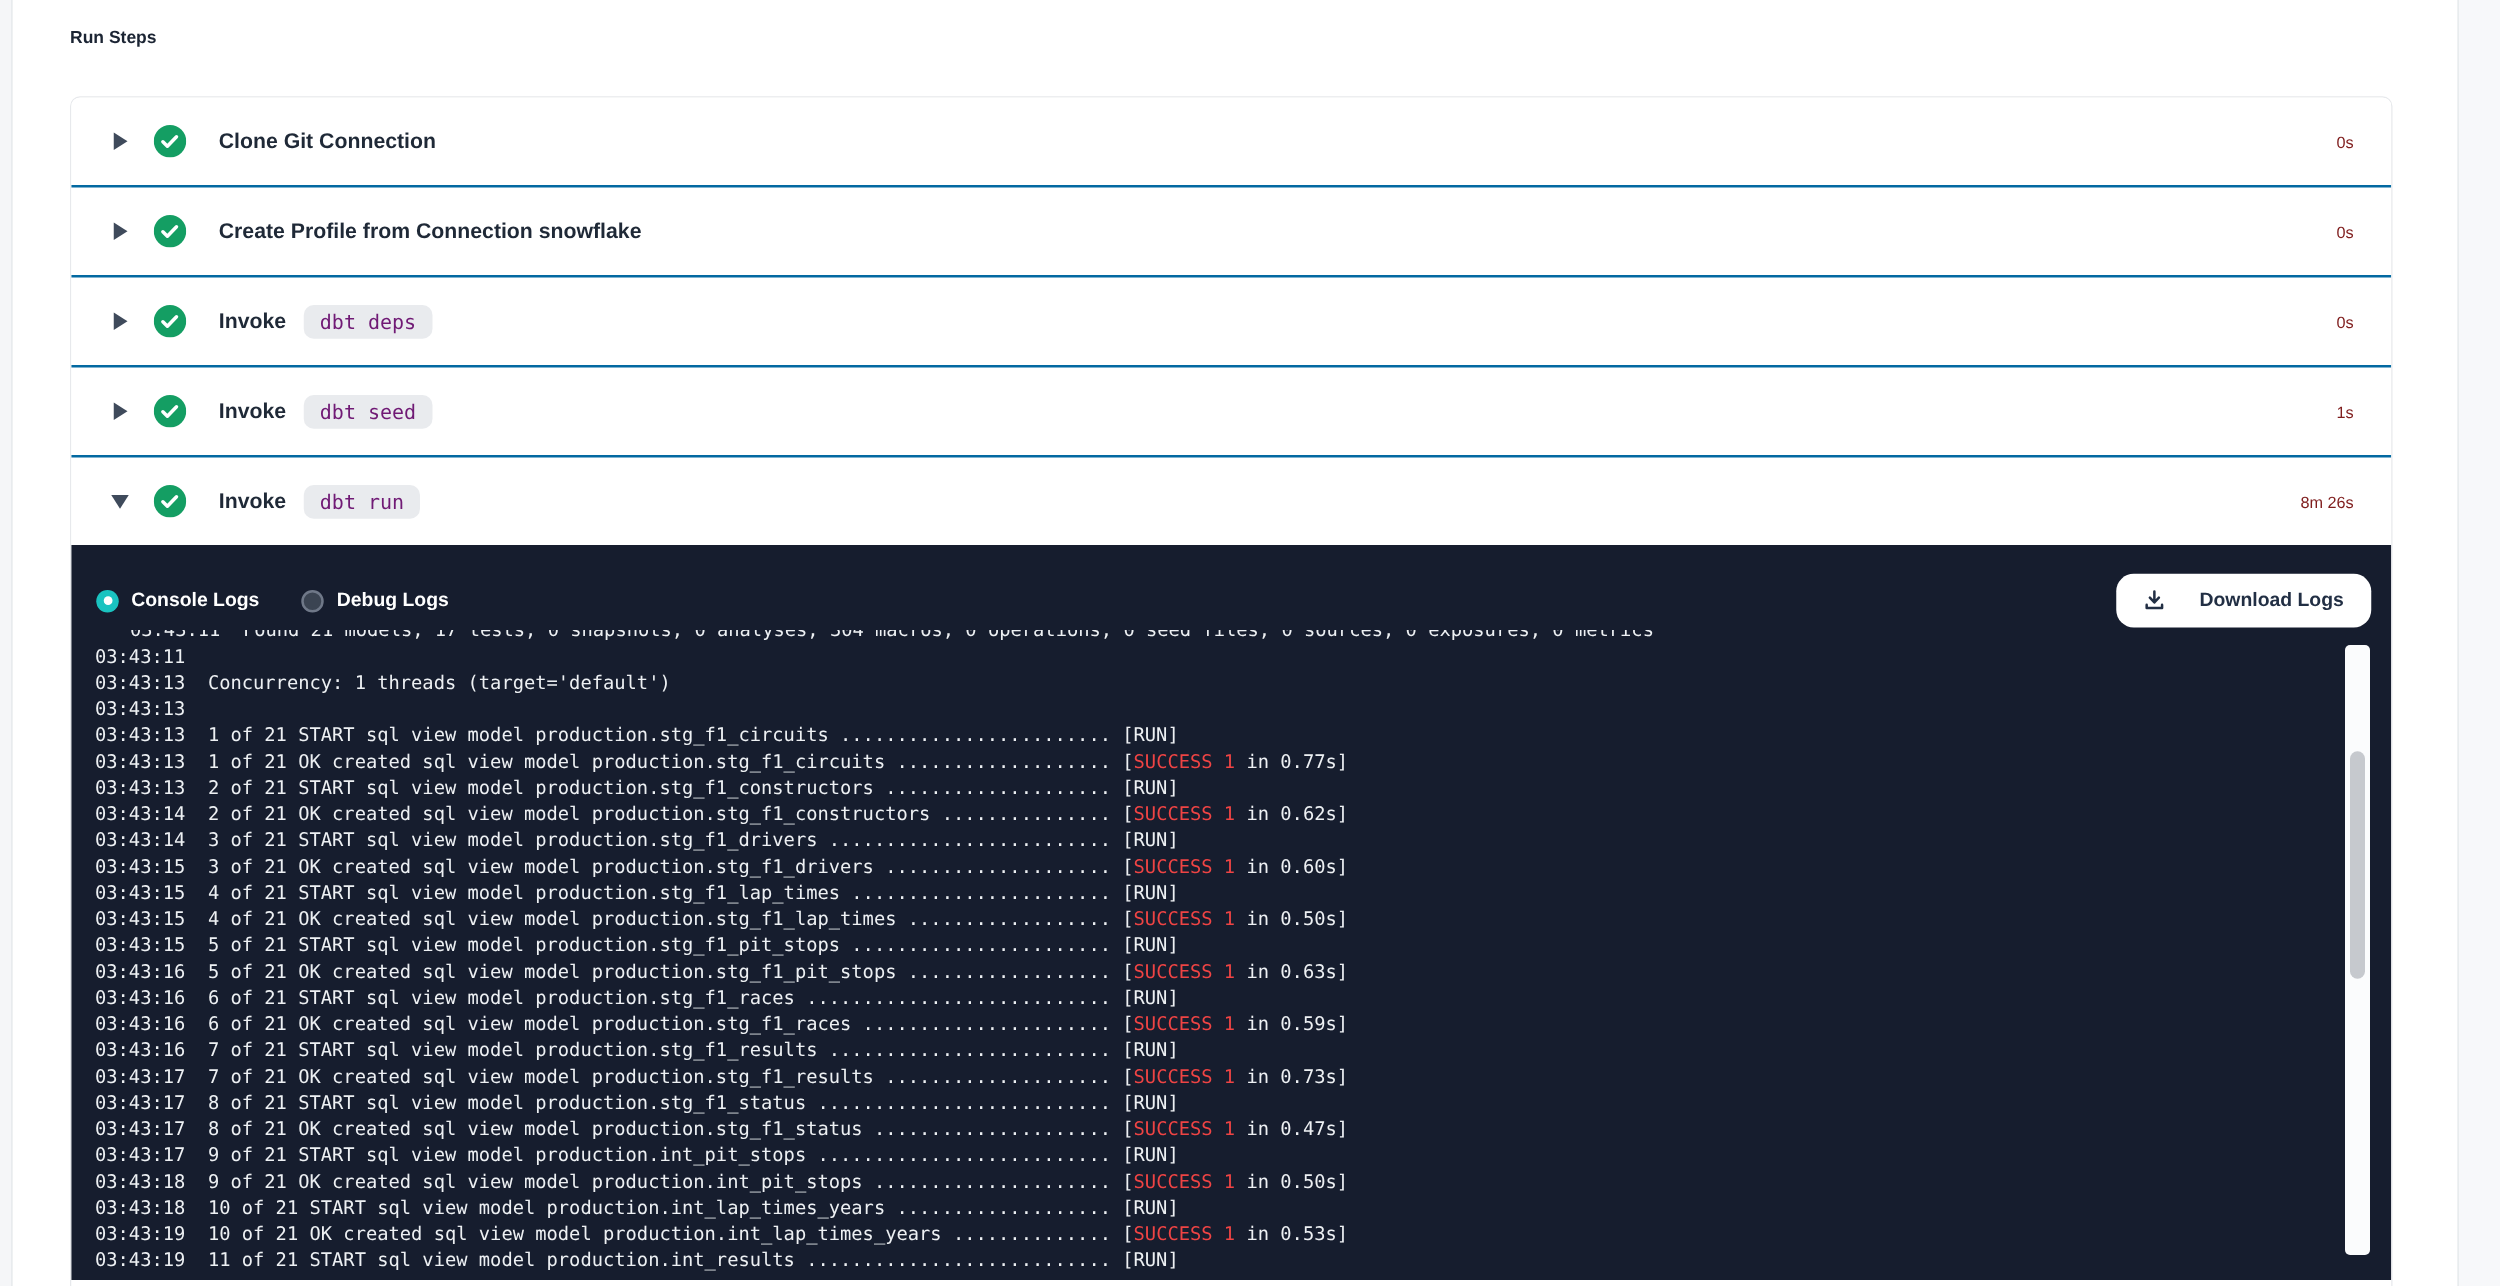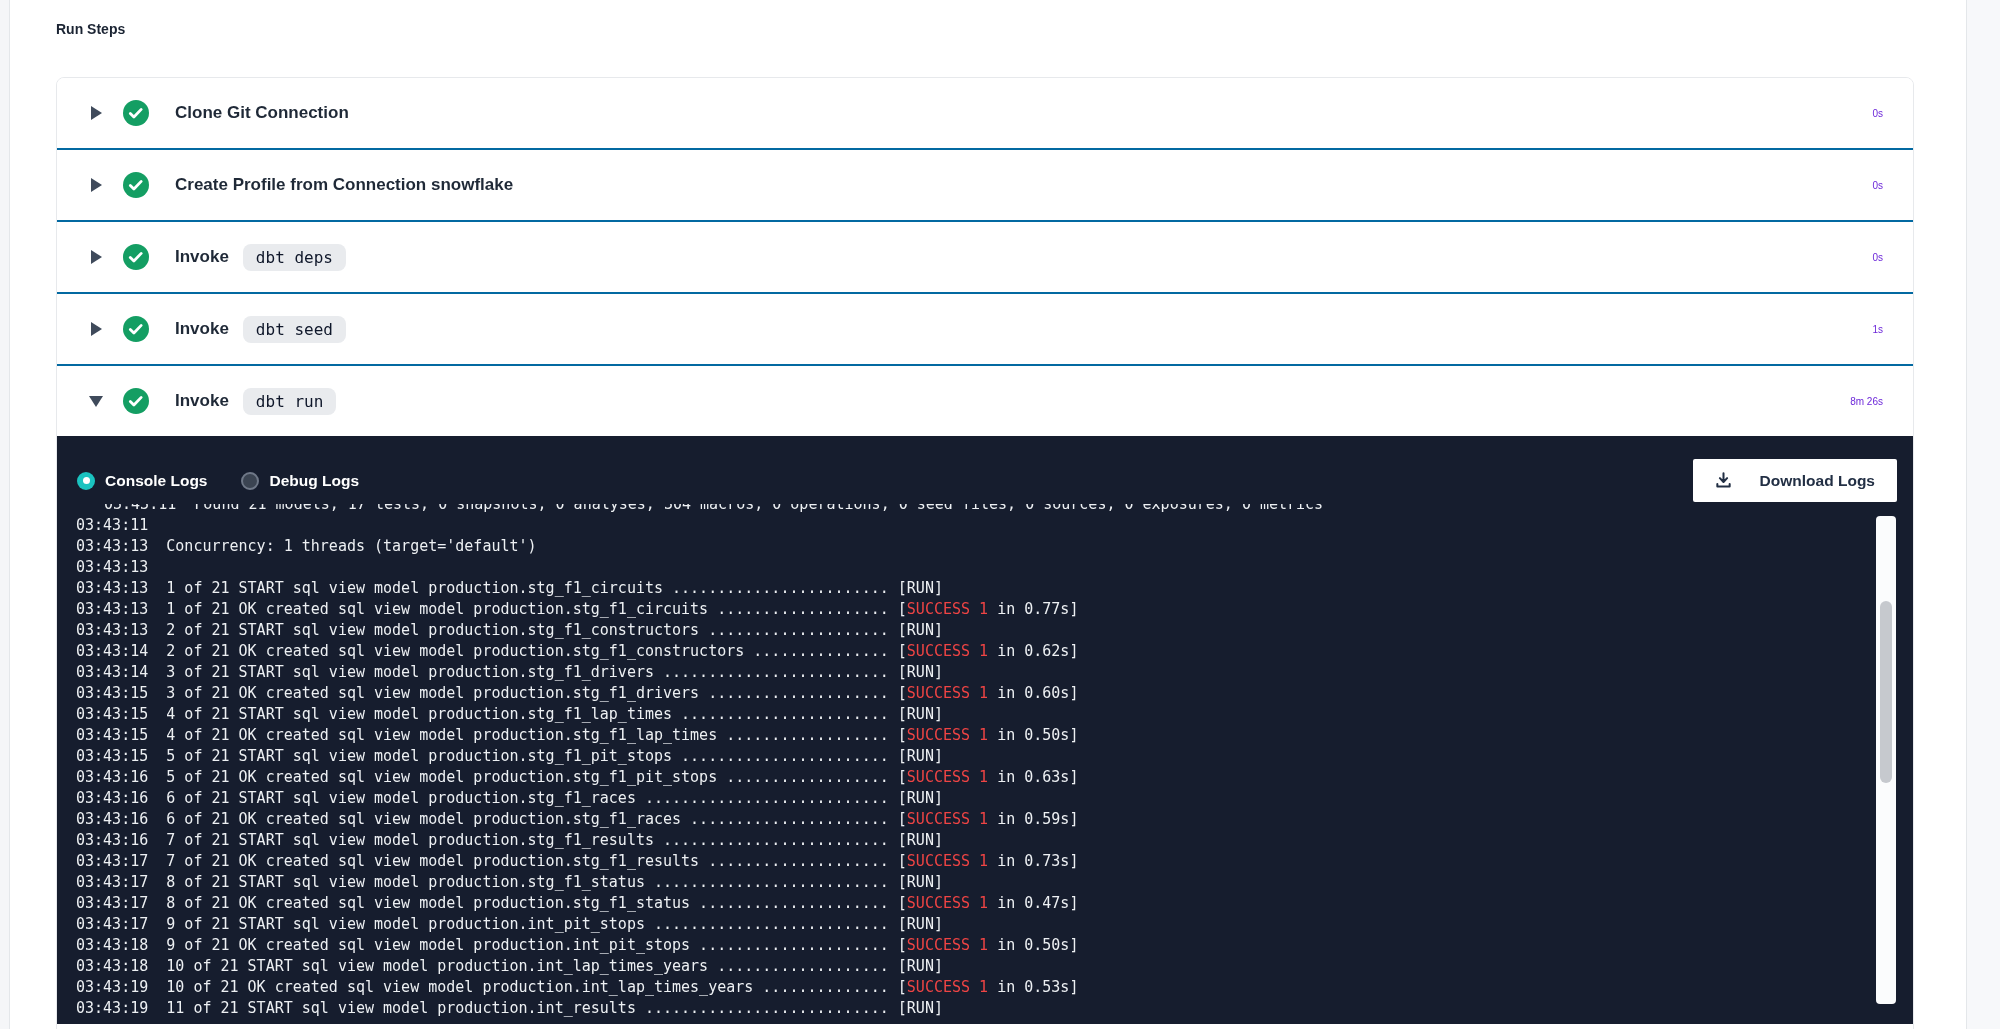--- a/index.html
+++ b/index.html
@@ -15,31 +15,31 @@
   .card{position:absolute;left:56px;top:77px;width:1858px;height:1000px;
     border:1px solid #e7e9ec;border-radius:8px;background:#fff;box-sizing:border-box;overflow:hidden;}
   .step-row{height:70px;display:flex;align-items:center;padding:0 30px;border-top:2px solid #0369a1;background:#fff;}
   .step-row:first-child{border-top:none;}
   .caret-box{width:18px;display:flex;justify-content:center;align-items:center;margin-right:18px;cursor:pointer;}
   .caret{width:0;height:0;border-top:7.5px solid transparent;border-bottom:7.5px solid transparent;border-left:11px solid #3f4a5b;}
   .caret.down{border-left:7.5px solid transparent;border-right:7.5px solid transparent;border-top:11px solid #3f4a5b;border-bottom:none;}
   .check-icon{width:26px;height:26px;margin-right:26px;flex:0 0 auto;}
   .step-label{font-size:17px;font-weight:700;color:#1f2937;}
   .chip{margin-left:14px;background:#e9ebee;border-radius:8px;padding:4px 13px;
-    font-family:"DejaVu Sans Mono",monospace;font-size:16px;color:#0f172a;}
-  .duration{margin-left:auto;font-size:10px;color:#6d28d9;}
+    font-family:"DejaVu Sans Mono",monospace;font-size:16px;color:#701a75;}
+  .duration{margin-left:auto;font-size:13px;color:#7f1d1d;}
   .console{height:588px;background:#161d2e;position:relative;}
   .console-header{display:flex;align-items:center;padding:23px 16px 0 20px;}
   .radio-item{display:flex;align-items:center;margin-right:34px;cursor:pointer;}
   .radio-dot{width:18px;height:18px;border-radius:50%;margin-right:10px;position:relative;box-sizing:border-box;}
   .radio-dot.on{background:#1ac3c0;}
   .radio-dot.on::after{content:'';position:absolute;left:5.5px;top:5.5px;width:7px;height:7px;border-radius:50%;background:#fff;}
   .radio-dot.off{background:#3b4452;border:2px solid #6f7888;}
   .radio-label{color:#ffffff;font-size:15.5px;font-weight:700;}
-  .download-btn{margin-left:auto;background:#ffffff;border:none;border-radius:2px;height:43px;
+  .download-btn{margin-left:auto;background:#ffffff;border:none;border-radius:14px;height:43px;
     display:flex;align-items:center;padding:0 22px;gap:28px;color:#222f44;
     font-size:15.5px;font-weight:700;font-family:"Liberation Sans",sans-serif;cursor:pointer;}
   .log-viewport{position:absolute;left:19px;top:68px;right:50px;bottom:0;overflow:hidden;
     font-family:"DejaVu Sans Mono",monospace;font-size:15px;line-height:21px;color:#edf0f3;white-space:pre;}
   .log-line:first-child{margin-top:-10px;margin-left:28px;}
   .ok-green{color:#ef4444;}
   .scroll-track{position:absolute;right:17px;top:80px;width:20px;height:488px;background:#fbfcfd;border-radius:4px;}
   .scroll-thumb{position:absolute;left:4px;top:85px;width:12px;height:182px;background:#c6c9ce;border-radius:6px;cursor:pointer;}
 </style>
 </head>

